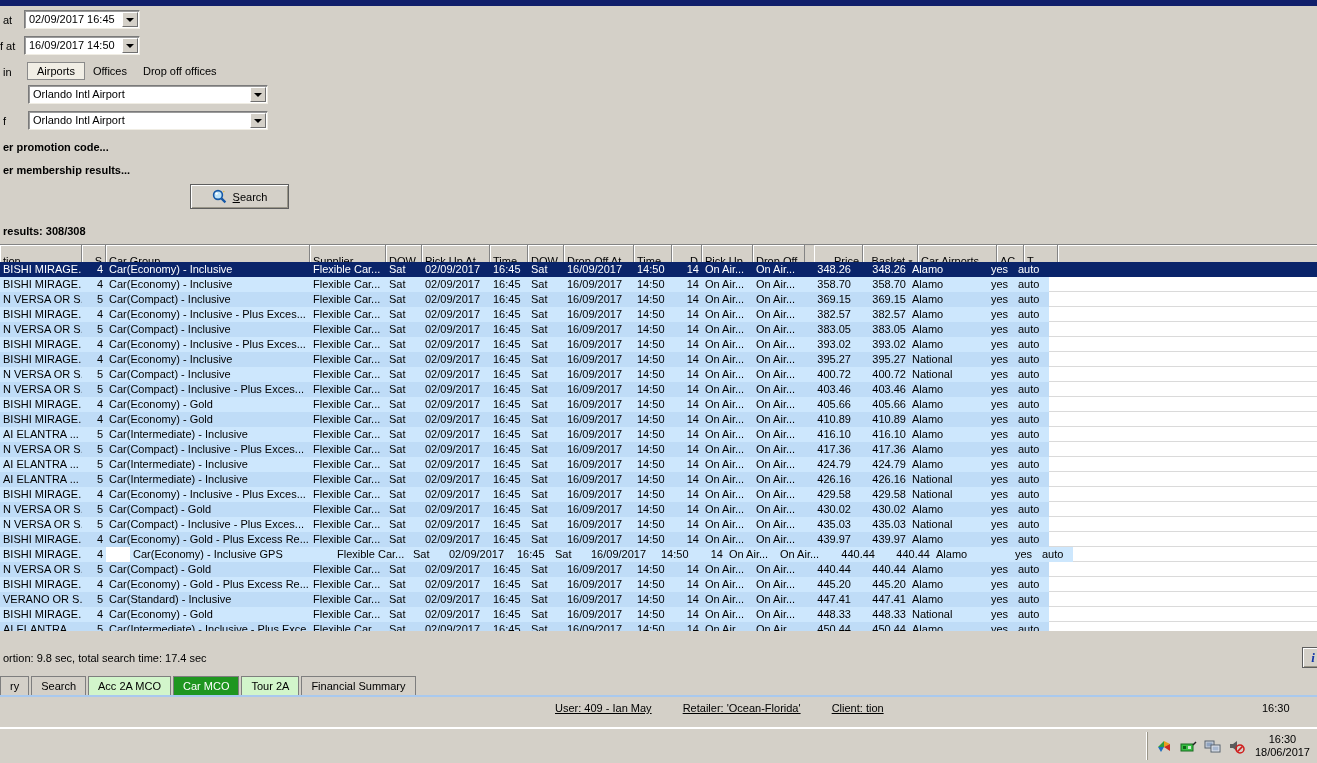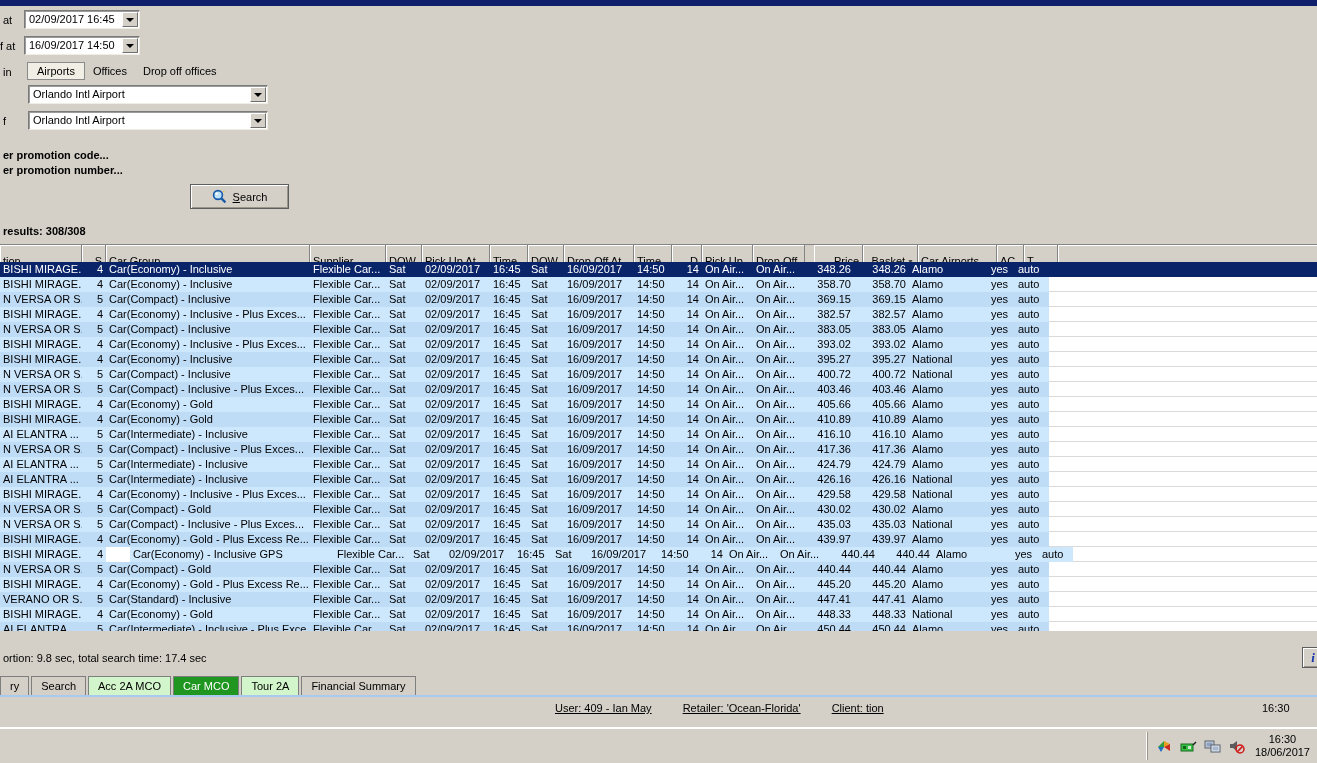--- a/index.html
+++ b/index.html
@@ -171,22 +171,22 @@
 </div>
 
 <span class="abs flabel" style="left:3px; top:115px;">f</span>
 <div class="abs combo" style="left:28px; top:111px; width:240px; height:19px;">
   <span class="cb-text">Orlando Intl Airport</span>
   <span class="cb-btn">
       <span class="tri"></span>
     </span>
 </div>
 
-<div class="abs cue-link" style="left:3px; top:149px;">er promotion code...</div>
-<div class="abs cue-link" style="left:3px; top:164px;">er promotion number...</div>
+<div class="abs cue-link" style="left:3px; top:141px;">er promotion code...</div>
+<div class="abs cue-link" style="left:3px; top:164px;">er membership results...</div>
 
 <div id="search-button" class="abs">
   <svg class="abs-icon" width="15" height="15" viewBox="0 0 15 15">
     <circle cx="6" cy="6" r="4.4" fill="#bfe4f9" stroke="#1558a7" stroke-width="1.6"></circle>
     <line x1="9.4" y1="9.4" x2="13.4" y2="13.4" stroke="#1558a7" stroke-width="2.2"></line>
     <circle cx="4.6" cy="4.6" r="1.2" fill="#ffffff"></circle>
     <path d="M11.3 2.2 L12.2 3.1" stroke="#e3b93c" stroke-width="1.4"></path>
   </svg>
   <span id="search-label"><u>S</u>earch</span>
 </div>

